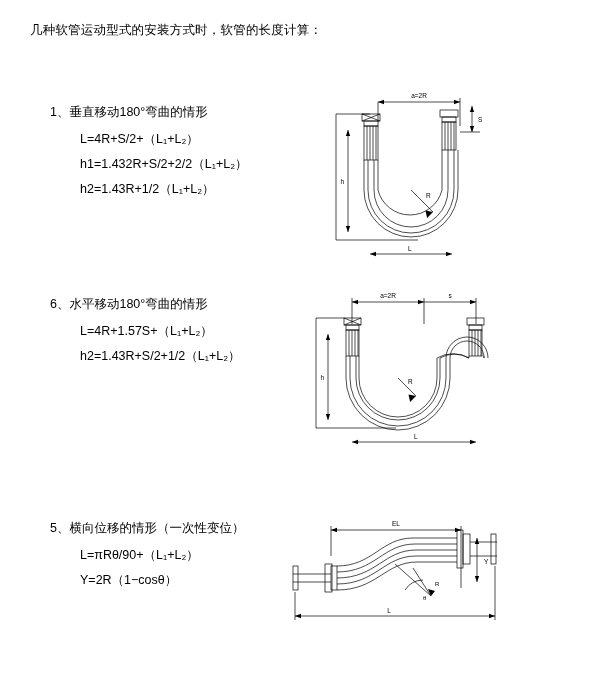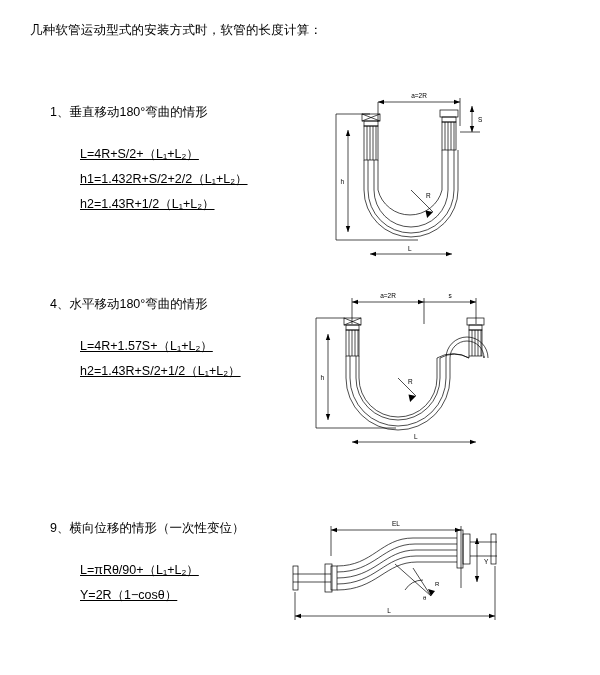--- a/index.html
+++ b/index.html
@@ -41,22 +41,21 @@
   .sec-title {
     position: absolute;
     left: 50px;
     top: 0;
     font-size: 12.5px;
     white-space: nowrap;
   }
   .formulas {
     position: absolute;
     left: 80px;
-    top: 38px;
-    text-decoration: underline;
+    top: 23px;
   }
   .formula {
     font-size: 12.5px;
     line-height: 25px;
     white-space: nowrap;
   }
   .fig {
     position: absolute;
   }
   .fig1 { left: 300px; top: -34px; }
@@ -139,21 +138,21 @@
         <text x="119" y="28" font-size="6.5" text-anchor="middle">a=2R</text>
         <text x="178" y="52" font-size="6.5">S</text>
         <text x="44" y="114" font-size="6.5" text-anchor="end">h</text>
         <text x="126" y="128" font-size="6.5">R</text>
         <text x="108" y="181" font-size="6.5">L</text>
       </svg>
     </div>
   </div>
 
   <div class="section sec2">
-    <div class="sec-title">4、水平移动180°弯曲的情形</div>
+    <div class="sec-title">6、水平移动180°弯曲的情形</div>
     <div class="formulas">
       <div class="formula">L=4R+1.57S+（L₁+L₂）</div>
       <div class="formula">h2=1.43R+S/2+1/2（L₁+L₂）</div>
     </div>
 
     <div class="fig fig2">
       <svg width="200" height="190" viewBox="0 0 200 190">
         <g stroke="#000" fill="none" stroke-width="0.7">
 
           <line x1="52" y1="24" x2="124" y2="24"></line>
@@ -206,21 +205,21 @@
         <text x="88" y="20" font-size="6.5" text-anchor="middle">a=2R</text>
         <text x="150" y="20" font-size="6.5" text-anchor="middle">s</text>
         <text x="24" y="102" font-size="6.5" text-anchor="end">h</text>
         <text x="108" y="106" font-size="6.5">R</text>
         <text x="114" y="161" font-size="6.5">L</text>
       </svg>
     </div>
   </div>
 
   <div class="section sec3">
-    <div class="sec-title">9、横向位移的情形（一次性变位）</div>
+    <div class="sec-title">5、横向位移的情形（一次性变位）</div>
     <div class="formulas">
       <div class="formula">L=πRθ/90+（L₁+L₂）</div>
       <div class="formula">Y=2R（1−cosθ）</div>
     </div>
 
     <div class="fig fig3">
       <svg width="215" height="140" viewBox="0 0 215 140">
         <g stroke="#000" fill="none" stroke-width="0.7">
 
           <line x1="46" y1="26" x2="176" y2="26"></line>

